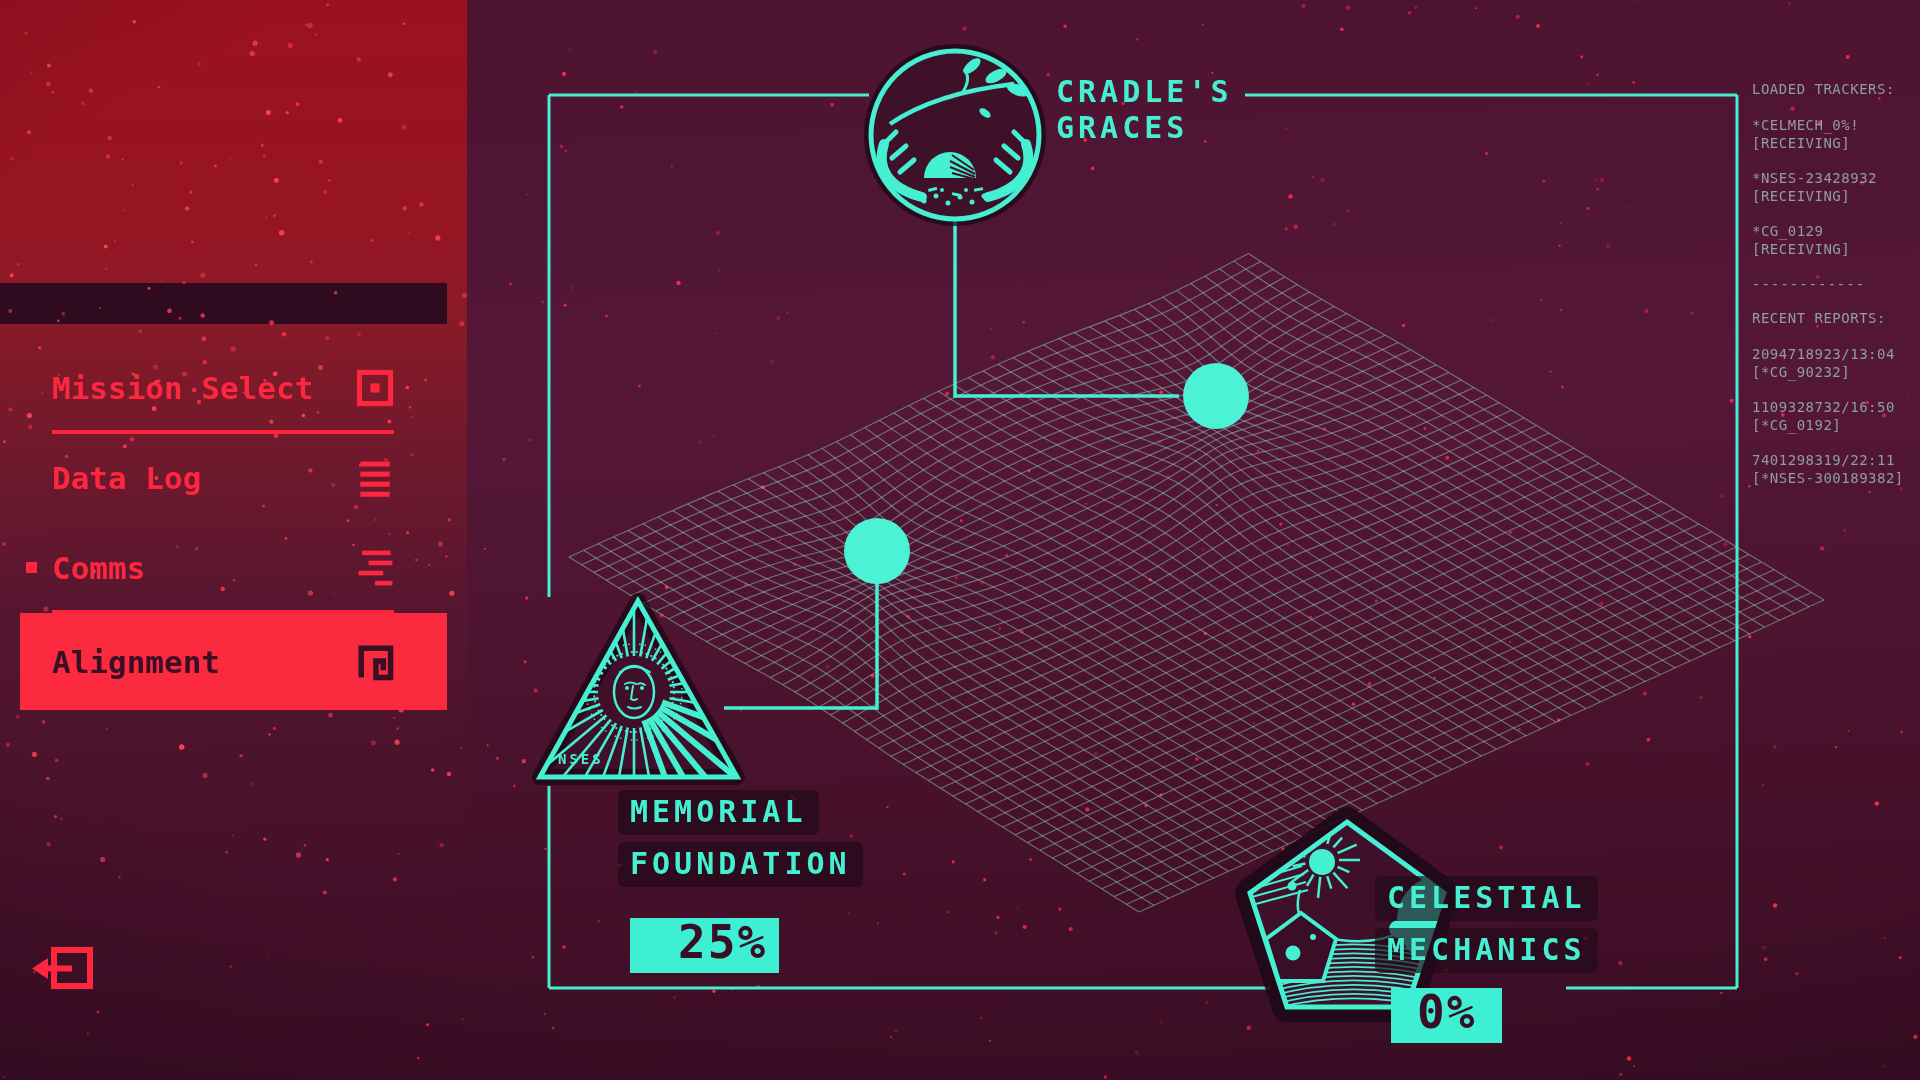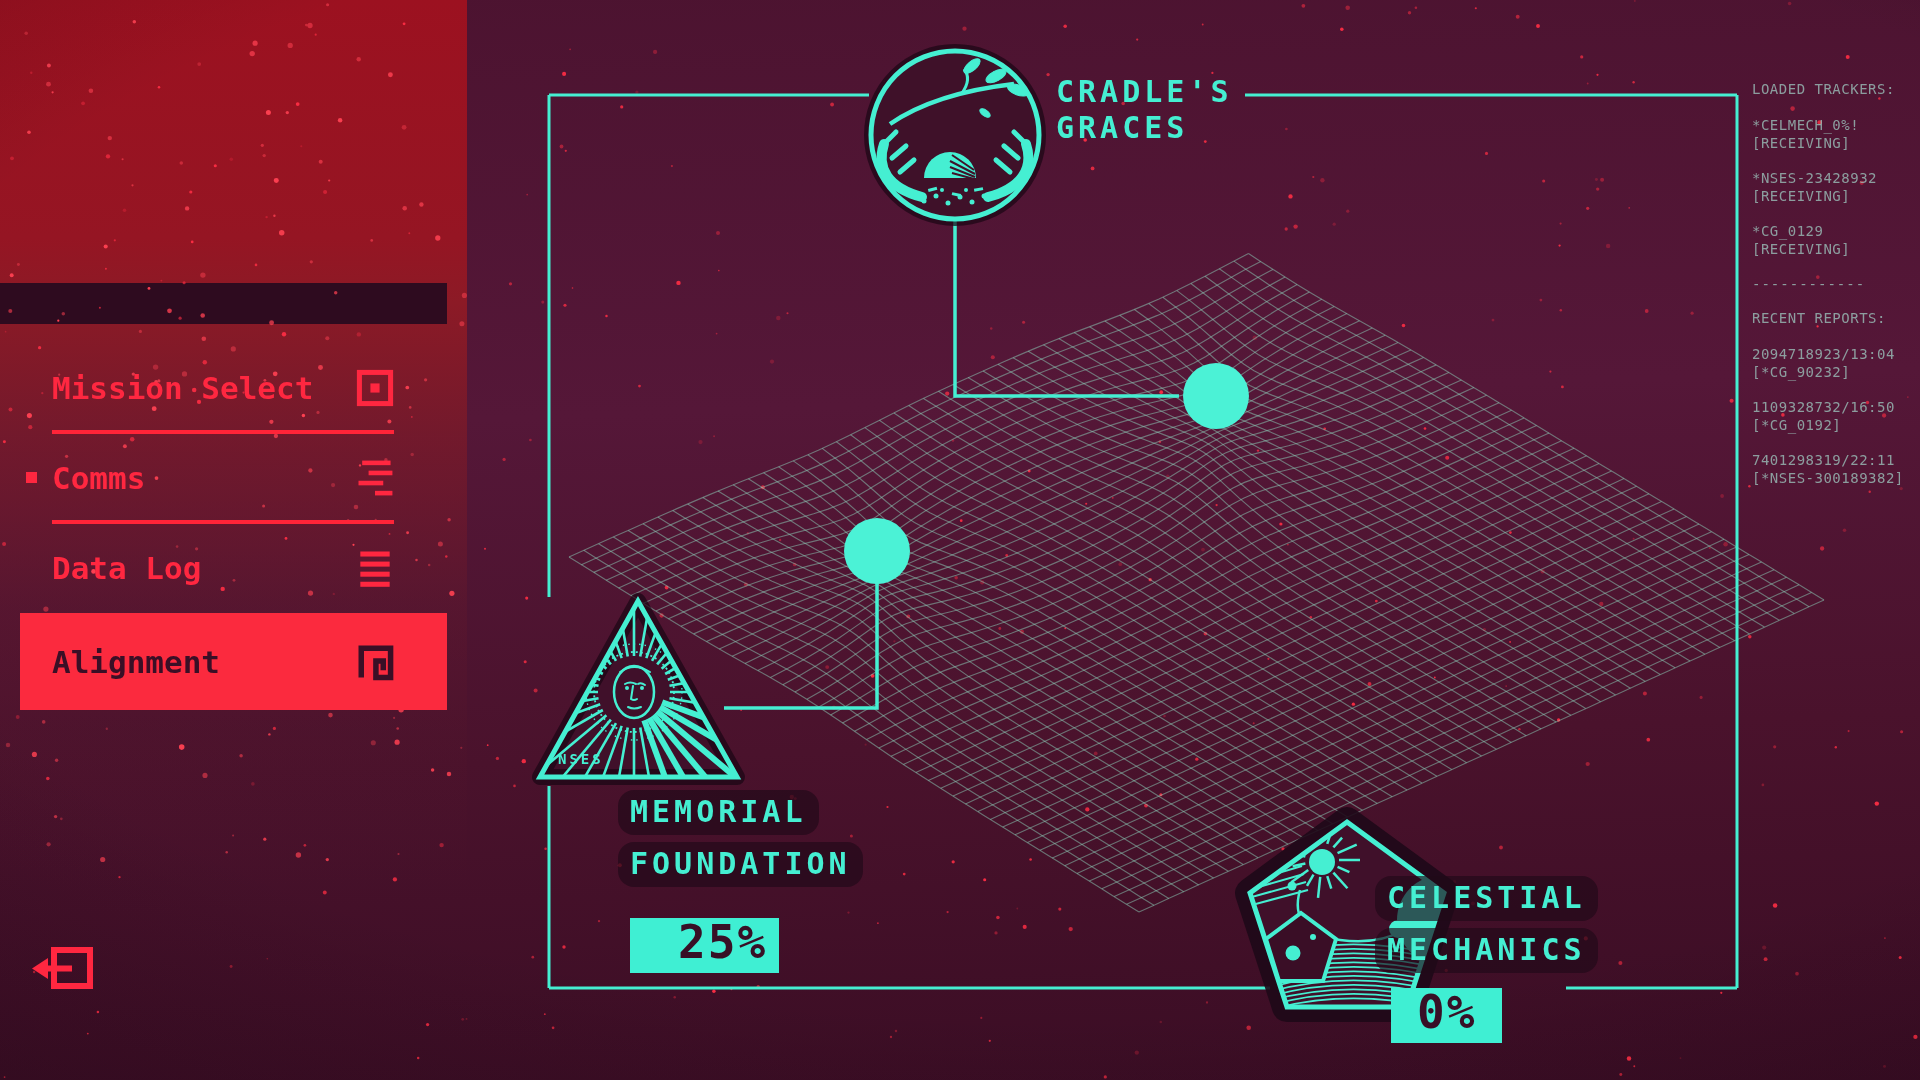--- a/index.html
+++ b/index.html
@@ -33,21 +33,21 @@
   .trackers{position:absolute;left:1752px;top:80px;width:168px;
     color:rgba(156,196,189,.78);font-size:14px;line-height:18px;letter-spacing:.5px;}
   .t-title{margin-bottom:18px;}
   .t-block{margin-bottom:17px;margin-top:17px;}
   .t-div{margin:4px 0 16px 0;letter-spacing:1px;}
 
   
   .flabel{position:absolute;color:#45efd2;}
   .fline{font-size:30px;font-weight:bold;letter-spacing:4px;line-height:36px;white-space:nowrap;}
   .boxed .fline{line-height:normal;margin-bottom:7px;}
-  .boxed .fline span{display:inline-block;background:rgba(32,9,25,.66);border-radius:16px;padding:4px 12px 6px 12px;}
+  .boxed .fline span{display:inline-block;background:rgba(32,9,25,.66);border-radius:6px;padding:4px 12px 6px 12px;}
   .fbadge{display:inline-block;margin-top:15px;background:#3fefd3;color:#381026;
     font-size:46px;font-weight:bold;letter-spacing:2px;padding:0 12px 7px 12px;line-height:48px;}
   #f0{left:1056px;top:74px;}
   #f1{left:618px;top:790px;}
   #f1 .fbadge{margin-left:12px;margin-top:24px;padding-left:48px;}
   #f2{left:1375px;top:876px;}
   #f2 .fbadge{margin-left:16px;margin-top:8px;padding:0 26px 7px 26px;}
 </style>
 </head>
 <body>
@@ -822,37 +822,37 @@
   </svg>
 
   <nav class="menu">
     <div class="row hr">
       <span class="mlabel">Mission Select</span>
       <svg class="micon iconred" viewBox="0 0 48 48">
         <rect x="7" y="7" width="34" height="34" fill="none" stroke="currentColor" stroke-width="5.5"></rect>
         <rect x="19" y="19" width="10" height="10" fill="currentColor"></rect>
       </svg>
     </div>
+    <div class="row">
+      <span class="mlabel">Data Log</span>
+      <svg class="micon iconred" viewBox="0 0 48 48">
+        <rect x="8" y="6" width="32" height="5.5" fill="currentColor"></rect>
+        <rect x="8" y="17" width="32" height="5.5" fill="currentColor"></rect>
+        <rect x="8" y="28" width="32" height="5.5" fill="currentColor"></rect>
+        <rect x="8" y="39" width="32" height="5.5" fill="currentColor"></rect>
+      </svg>
+    </div>
     <div class="row hr">
       <span class="bullet"></span>
       <span class="mlabel">Comms</span>
       <svg class="micon iconred" viewBox="0 0 48 48">
         <rect x="10" y="5" width="31" height="5" fill="currentColor"></rect>
         <rect x="17" y="16" width="26" height="5" fill="currentColor"></rect>
         <rect x="6" y="27" width="27" height="5" fill="currentColor"></rect>
         <rect x="24" y="38" width="19" height="5" fill="currentColor"></rect>
-      </svg>
-    </div>
-    <div class="row">
-      <span class="mlabel">Data Log</span>
-      <svg class="micon iconred" viewBox="0 0 48 48">
-        <rect x="8" y="6" width="32" height="5.5" fill="currentColor"></rect>
-        <rect x="8" y="17" width="32" height="5.5" fill="currentColor"></rect>
-        <rect x="8" y="28" width="32" height="5.5" fill="currentColor"></rect>
-        <rect x="8" y="39" width="32" height="5.5" fill="currentColor"></rect>
       </svg>
     </div>
     <div class="row selected">
       <span class="mlabel">Alignment</span>
       <svg class="micon" viewBox="0 0 48 48">
         <path d="M 9 41 L 9 9 L 41 9 L 41 41 L 25 41 L 25 23 L 33 23 L 33 33" fill="none" stroke="currentColor" stroke-width="6"></path>
       </svg>
     </div>
   </nav>
 

